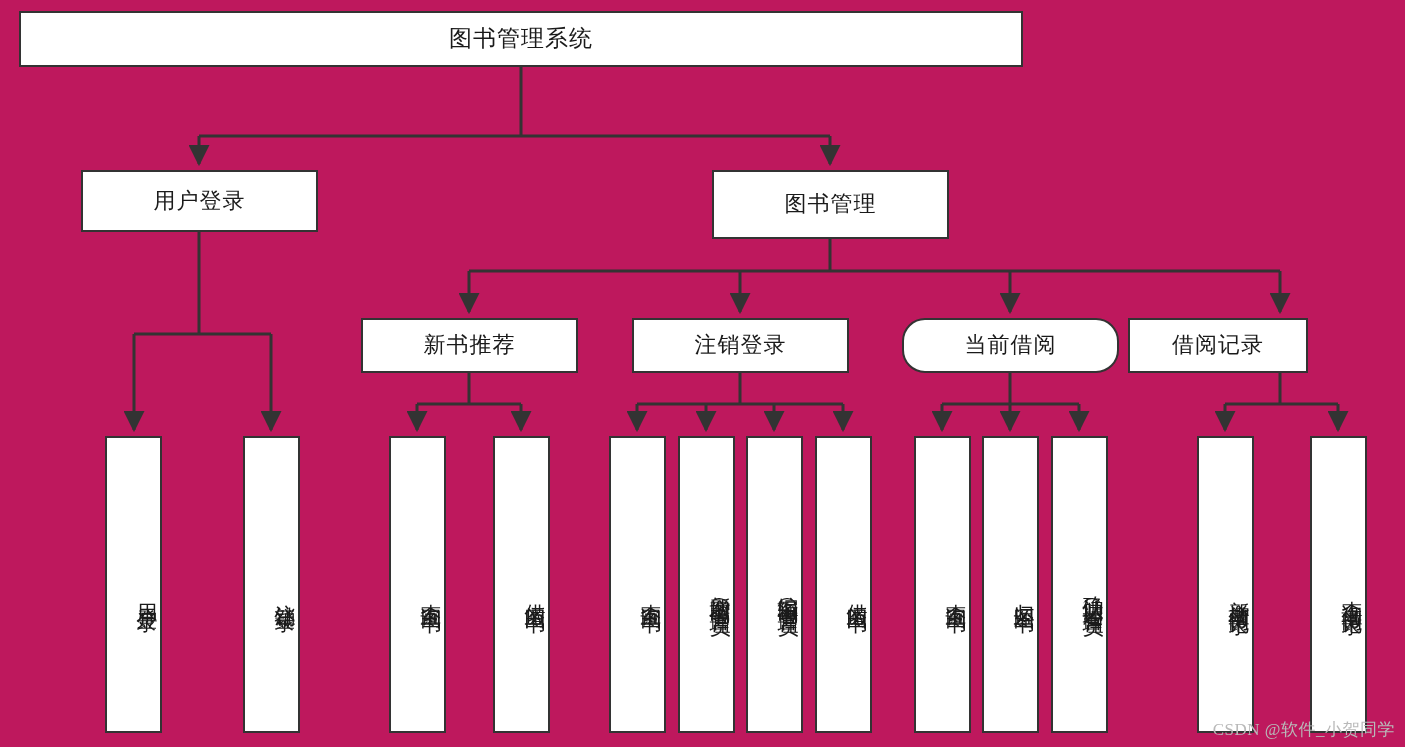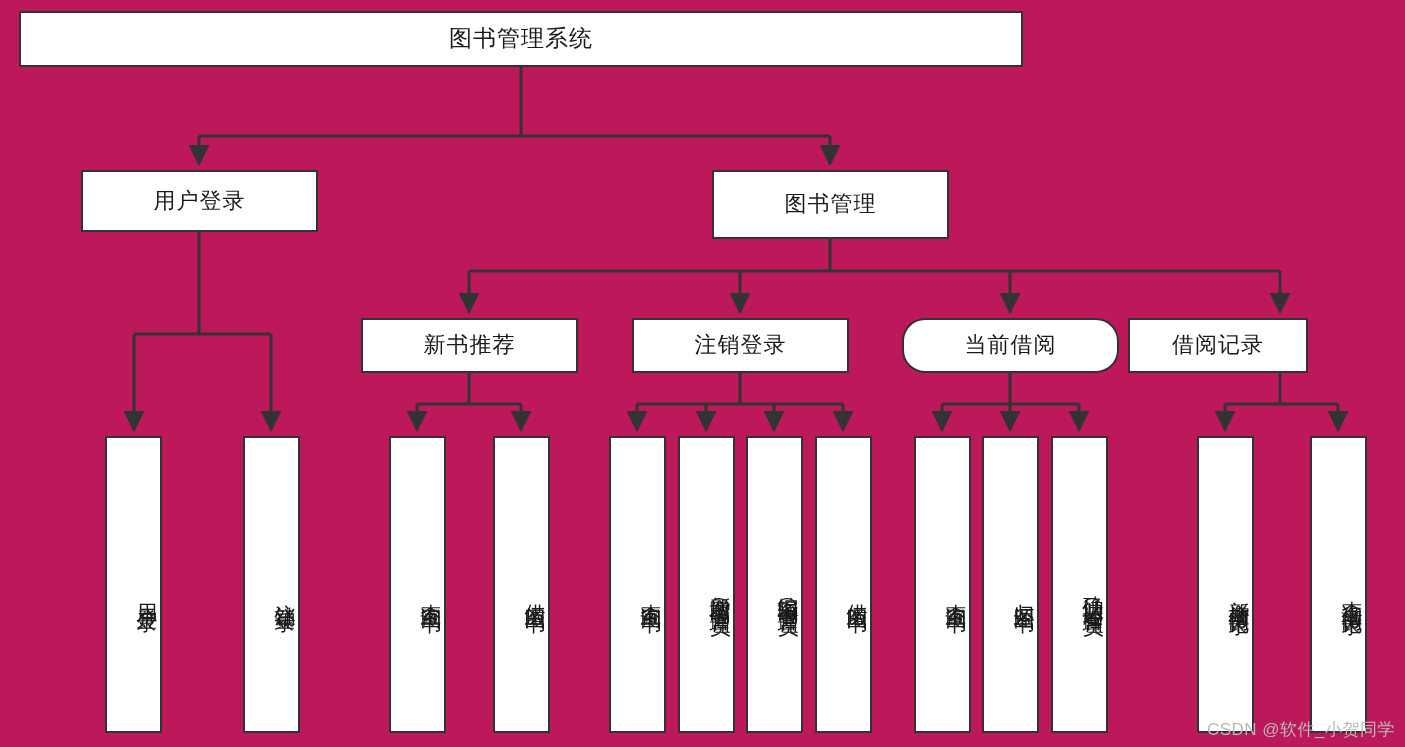--- a/index.html
+++ b/index.html
@@ -61,20 +61,21 @@
   }
   .watermark {
     position: absolute;
     right: 10px;
     bottom: 6px;
     font-size: 17px;
     color: #b9b9b9;
     letter-spacing: 0.5px;
     white-space: nowrap;
     user-select: none;
+    font-family: Liberation Serif, serif;
   }
 </style>
 </head>
 <body>
 
 <div id="diagram-root">
 
   <svg id="diagram-svg" viewBox="0 0 1405 747" xmlns="http://www.w3.org/2000/svg">
     <defs>
       <marker id="arrow" viewBox="0 0 10 10" refX="9" refY="5" markerWidth="7" markerHeight="7" orient="auto-start-reverse">

